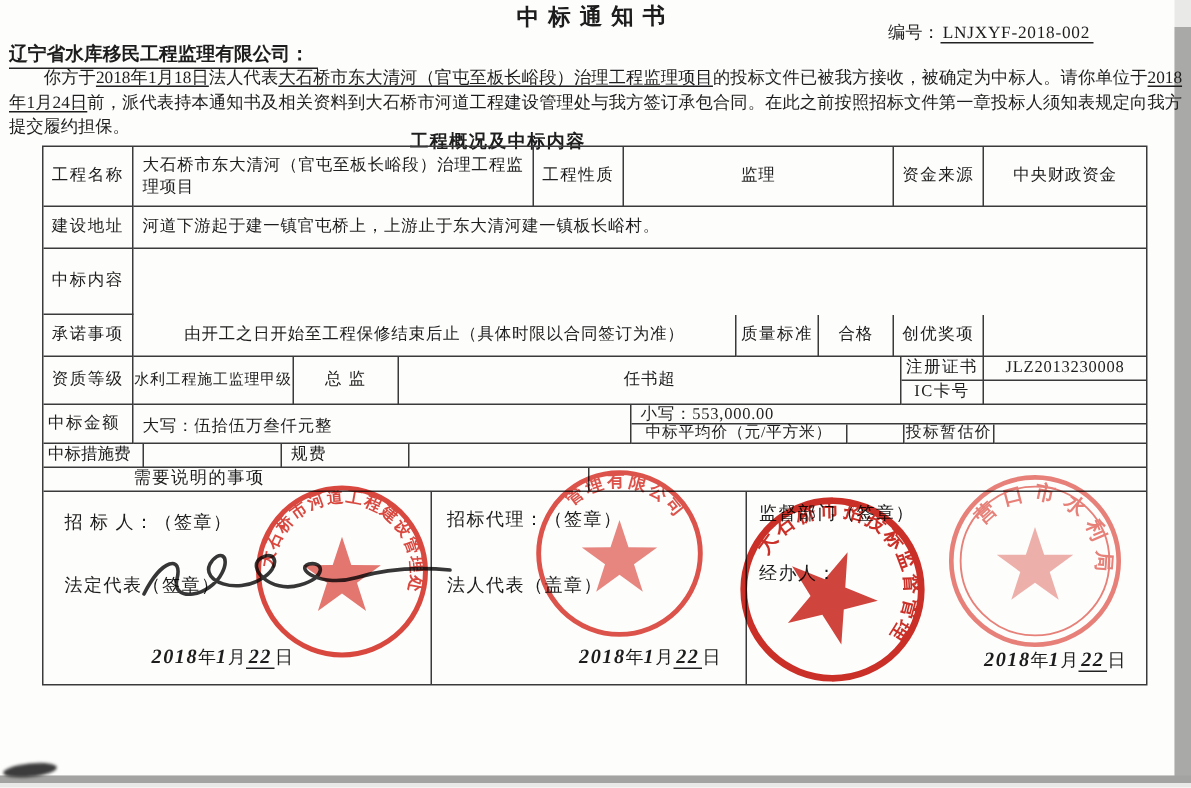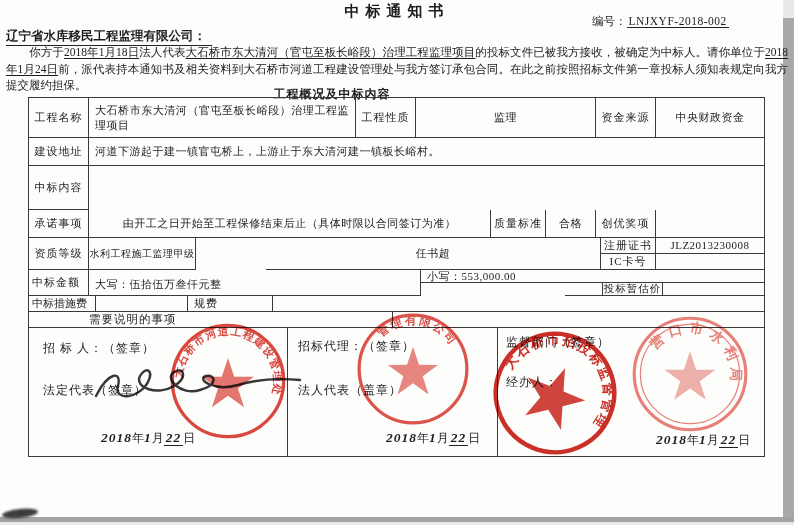--- a/index.html
+++ b/index.html
@@ -80,29 +80,31 @@
 
   <div class="c lab" style="left:0;top:112px;width:60px;height:28px;">承诺事项</div>
   <div class="c" style="left:60px;top:112px;width:402px;height:28px;">由开工之日开始至工程保修结束后止（具体时限以合同签订为准）</div>
   <div class="c lab" style="left:462px;top:112px;width:55px;height:28px;">质量标准</div>
   <div class="c" style="left:517px;top:112px;width:50px;height:28px;">合格</div>
   <div class="c lab" style="left:567px;top:112px;width:60px;height:28px;">创优奖项</div>
   <div class="c last" style="left:627px;top:112px;width:108px;height:28px;"></div>
 
   <div class="c lab" style="left:0;top:140px;width:60px;height:32px;">资质等级</div>
   <div class="c" style="left:60px;top:140px;width:107px;height:32px;font-size:10px;">水利工程施工监理甲级</div>
+  <div class="c lab" style="left:167px;top:140px;width:70px;height:32px;">总  监</div>
   <div class="c" style="left:237px;top:140px;width:335px;height:32px;">任书超</div>
   <div class="c lab" style="left:572px;top:140px;width:55px;height:16px;">注册证书</div>
   <div class="c last" style="left:627px;top:140px;width:108px;height:16px;">JLZ2013230008</div>
   <div class="c lab" style="left:572px;top:156px;width:55px;height:16px;">IC卡号</div>
   <div class="c last" style="left:627px;top:156px;width:108px;height:16px;"></div>
 
   <div class="c lab l" style="left:0;top:172px;width:60px;height:26px;padding-left:3px;">中标金额</div>
   <div class="c l" style="left:60px;top:172px;width:332px;height:26px;align-items:flex-end;padding-bottom:3px;">大写：伍拾伍万叁仟元整</div>
   <div class="c l last" style="left:392px;top:172px;width:343px;height:13px;">小写：553,000.00</div>
+  <div class="c" style="left:392px;top:185px;width:144px;height:13px;font-size:10.5px;">中标平均价（元/平方米）</div>
   <div class="c" style="left:536px;top:185px;width:38px;height:13px;"></div>
   <div class="c lab" style="left:574px;top:185px;width:60px;height:13px;font-size:10.5px;">投标暂估价</div>
   <div class="c last" style="left:634px;top:185px;width:101px;height:13px;"></div>
 
   <div class="c lab l" style="left:0;top:198px;width:67px;height:16px;padding-left:3px;letter-spacing:0;">中标措施费</div>
   <div class="c" style="left:67px;top:198px;width:92px;height:16px;"></div>
   <div class="c lab l" style="left:159px;top:198px;width:85px;height:16px;">规费</div>
   <div class="c last" style="left:244px;top:198px;width:491px;height:16px;"></div>
 
   <div class="c lab l" style="left:0;top:214px;width:364px;height:16px;padding-left:60px;font-size:11.5px;">需要说明的事项</div>

